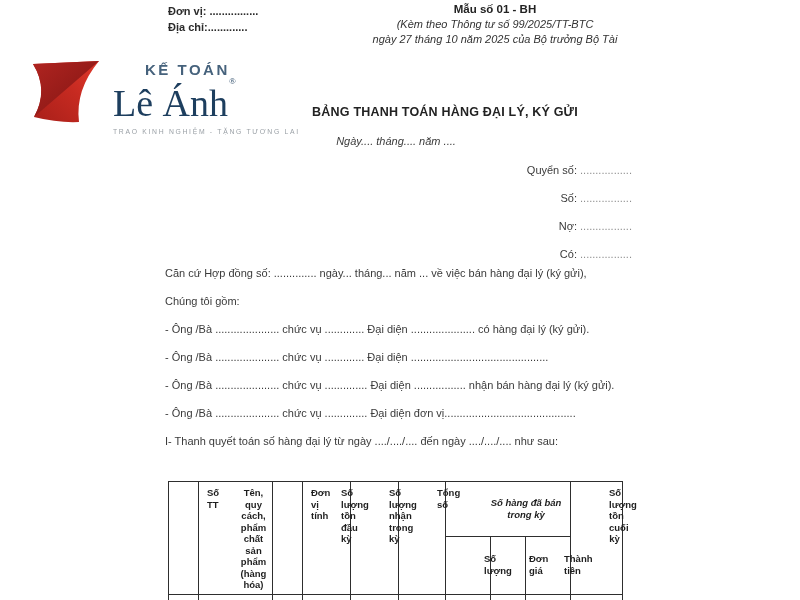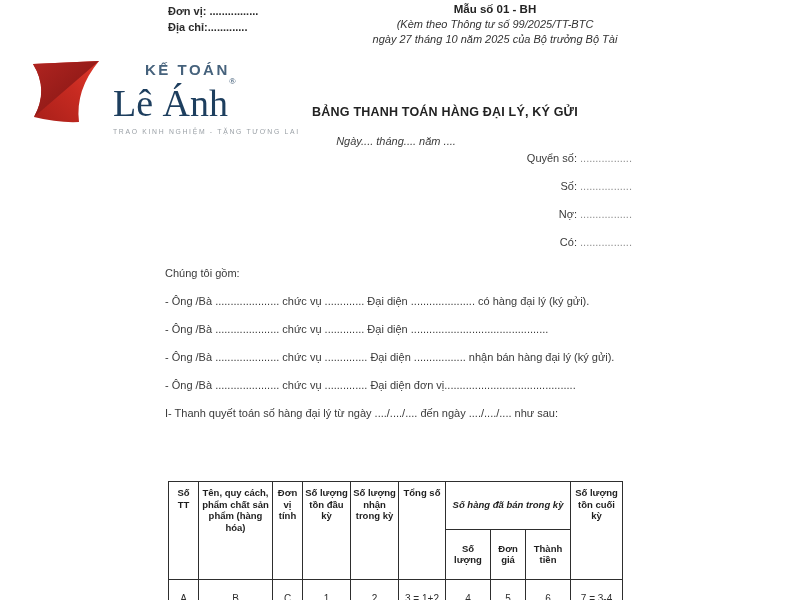--- a/index.html
+++ b/index.html
@@ -18,30 +18,30 @@
   .logo-mark{width:70px;height:64px;display:block;}
   .logo-text{margin-left:11px;padding-top:1px;}
   .brand-top{font-size:15px;font-weight:bold;letter-spacing:2.5px;color:#46627c;margin-left:32px;}
   .brand-name{font-family:"Liberation Serif", serif;font-size:38px;line-height:40px;color:#1d3e5e;position:relative;margin-top:1px;}
   .brand-name sup{font-size:9px;position:relative;top:-18px;left:1px;}
   .tagline{font-size:6.8px;letter-spacing:1.7px;color:#9aa0a6;margin-top:5px;white-space:nowrap;}
   
   .doc-title{position:absolute;left:250px;top:105px;width:390px;text-align:center;font-size:12.5px;font-weight:bold;color:#222;letter-spacing:.2px;}
   .date-line{position:absolute;left:296px;top:135px;width:200px;text-align:center;font-size:11px;font-style:italic;color:#3a3a3a;}
   
-  .ledger{position:absolute;left:430px;top:151px;width:202px;text-align:right;font-size:11px;}
+  .ledger{position:absolute;left:430px;top:163px;width:202px;text-align:right;font-size:11px;}
   .ledger .row{line-height:15px;margin-bottom:13px;}
   .ledger .dots{color:#8f8f8f;}
   
   .body-text{position:absolute;left:165px;top:266px;width:480px;font-size:11px;}
   .body-text p{margin:0 0 13px 0;line-height:15px;}
   
   table.settle{position:absolute;left:168px;top:481px;border-collapse:collapse;table-layout:fixed;width:454px;}
   table.settle th, table.settle td{border:1px solid #2e2e2e;padding:3px 2px;text-align:center;}
-  table.settle th{font-size:9.5px;font-weight:bold;line-height:11.5px;color:#1e1e1e;vertical-align:top;padding-top:5px;}
+  table.settle th{font-size:9.5px;font-weight:bold;line-height:11.5px;color:#1e1e1e;vertical-align:top;padding-top:5px;padding-left:38px;}
   table.settle tr.h1 th.grp{vertical-align:middle;padding-top:2px;font-style:italic;}
   table.settle tr.h2 th{vertical-align:middle;height:44px;padding-top:2px;}
   table.settle tr.h1{height:48px;}
   table.settle tr.idx td{font-size:10px;color:#2e2e2e;height:30px;vertical-align:middle;}
 </style>
 </head>
 <body>
 
 <div id="canvas">
 
@@ -83,20 +83,21 @@
   <div class="date-line">Ngày.... tháng.... năm ....</div>
 
   <div class="ledger">
     <div class="row"><span>Quyển số:</span> <span class="dots">.................</span></div>
     <div class="row"><span>Số:</span> <span class="dots">.................</span></div>
     <div class="row"><span>Nợ:</span> <span class="dots">.................</span></div>
     <div class="row"><span>Có:</span> <span class="dots">.................</span></div>
   </div>
 
   <div class="body-text">
+    <p>Căn cứ Hợp đồng số: .............. ngày... tháng... năm ... về việc bán hàng đại lý (ký gửi),</p>
     <p>Chúng tôi gồm:</p>
     <p>- Ông /Bà ..................... chức vụ ............. Đại diện ..................... có hàng đại lý (ký gửi).</p>
     <p>- Ông /Bà ..................... chức vụ ............. Đại diện .............................................</p>
     <p>- Ông /Bà ..................... chức vụ .............. Đại diện ................. nhận bán hàng đại lý (ký gửi).</p>
     <p>- Ông /Bà ..................... chức vụ .............. Đại diện đơn vị...........................................</p>
     <p>I- Thanh quyết toán số hàng đại lý từ ngày ..../..../.... đến ngày ..../..../.... như sau:</p>
   </div>
 
   <table class="settle">
     <colgroup>

